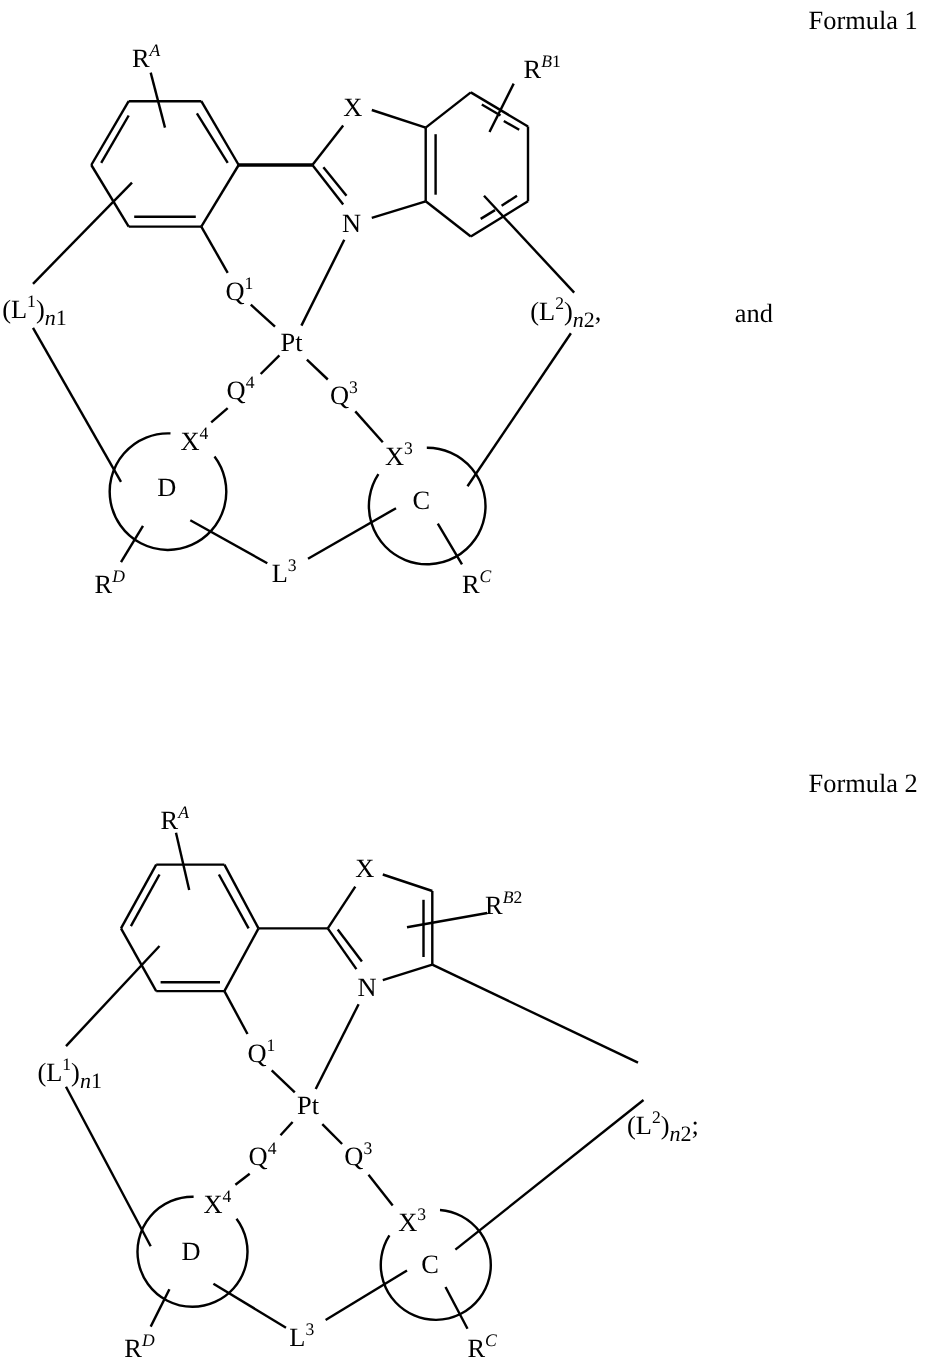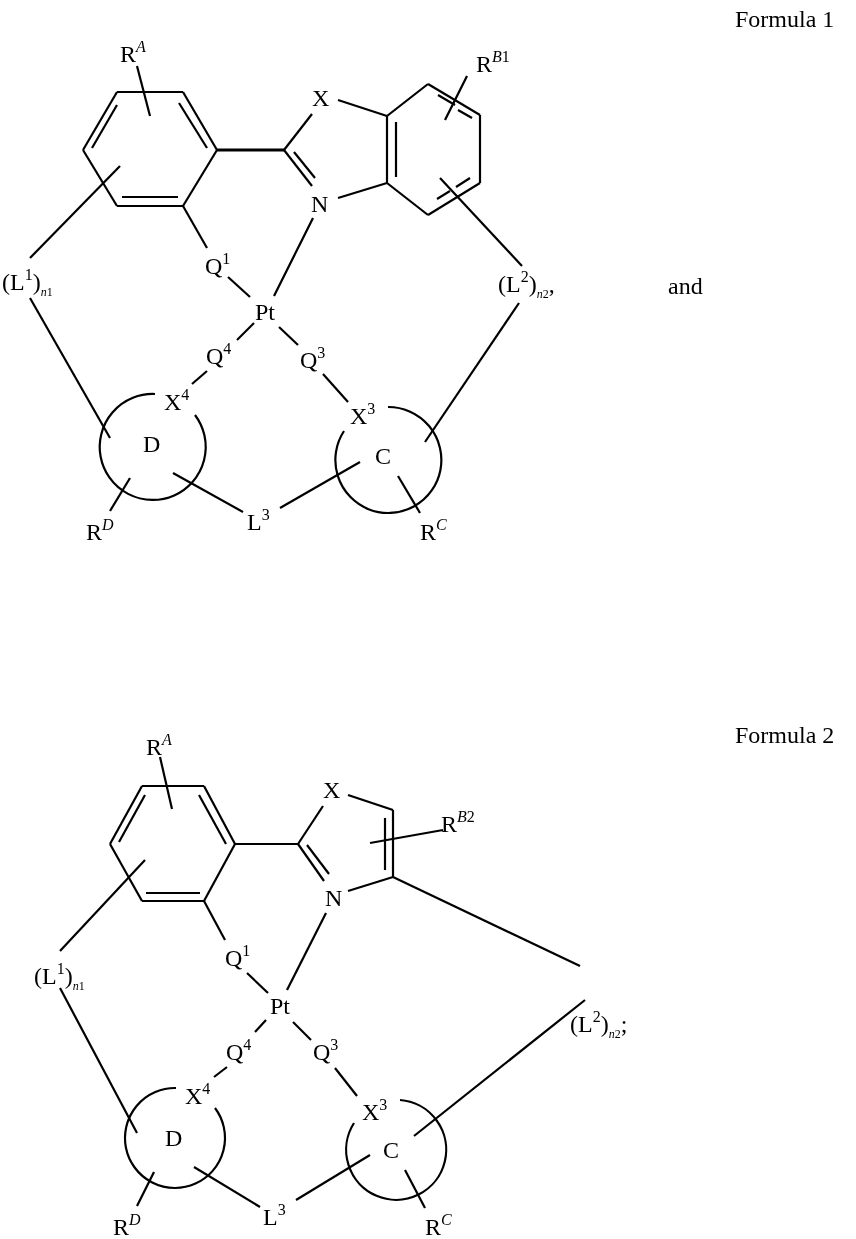--- a/index.html
+++ b/index.html
@@ -2,21 +2,21 @@
 <html><head>
 <meta charset="utf-8">
 <style>
   html, body { margin: 0; padding: 0; background: #ffffff; }
   body { width: 856px; height: 1239px; position: relative; overflow: hidden;
          font-family: "Liberation Serif", "DejaVu Serif", serif; color: #000; }
   svg { position: absolute; left: 0; top: 0; }
   .bond { stroke: #000; stroke-width: 2.2; fill: none; stroke-linecap: butt; }
   .lbl { position: absolute; font-size: 24px; line-height: 1; white-space: nowrap; }
   .lbl sup { font-size: 16px; vertical-align: 10px; line-height: 0; }
-  .lbl sub { font-size: 12px; vertical-align: -6px; line-height: 0; }
+  .lbl sub { font-size: 20px; vertical-align: -6px; line-height: 0; }
   .it { font-style: italic; }
   .title { position: absolute; font-size: 24px; }
 </style>
 </head>
 <body>
 
 <svg width="856" height="620" viewBox="0 0 856 620">
 
   <g>
     <line class="bond" x1="117" y1="92" x2="183" y2="92"></line>
@@ -86,21 +86,21 @@
 
 <div class="title" style="left:735px; top:6px;">Formula 1</div>
 
 <div class="lbl" style="left:120px; top:42px;"><span>R</span><sup class="it">A</sup></div>
 <div class="lbl" style="left:312px; top:86px;">X</div>
 <div class="lbl" style="left:463px; top:52px;margin-left:13px;"><span>R</span><sup><span class="it">B</span><span>1</span></sup></div>
 <div class="lbl" style="left:311px; top:192px;">N</div>
 <div class="lbl" style="left:205px; top:254px;"><span>Q</span><sup>1</sup></div>
 <div class="lbl" style="left:2px; top:270px;"><span>(L</span><sup>1</sup><span>)</span><sub><span class="it">n</span><span>1</span></sub></div>
 <div class="lbl" style="left:255px; top:300px;">Pt</div>
-<div class="lbl" style="left:498px; top:272px;"><span>(</span><span>L</span><sup>2</sup><span>)</span><sub><span class="it">n</span><span>2</span></sub><span>,</span></div>
+<div class="lbl" style="left:482px; top:272px;"><span>(</span><span>L</span><sup>2</sup><span>)</span><sub><span class="it">n</span><span>2</span></sub><span>,</span></div>
 <div class="lbl" style="left:668px; top:274px;">and</div>
 <div class="lbl" style="left:206px; top:344px;"><span>Q</span><sup>4</sup></div>
 <div class="lbl" style="left:300px; top:348px;"><span>Q</span><sup>3</sup></div>
 <div class="lbl" style="left:164px; top:390px;"><span>X</span><sup>4</sup></div>
 <div class="lbl" style="left:350px; top:404px;"><span>X</span><sup>3</sup></div>
 <div class="lbl" style="left:143px; top:432px;">D</div>
 <div class="lbl" style="left:375px; top:444px;">C</div>
 <div class="lbl" style="left:86px; top:520px;"><span>R</span><sup class="it">D</sup></div>
 <div class="lbl" style="left:247px; top:510px;"><span>L</span><sup>3</sup></div>
 <div class="lbl" style="left:420px; top:520px;"><span>R</span><sup class="it">C</sup></div>
@@ -152,21 +152,21 @@
 
   <path class="bond" d="M 400 1100 A 50 50 0 1 1 354 1123"></path>
 
   <line class="bond" x1="154" y1="1172" x2="137" y2="1206"></line>
   <line class="bond" x1="405" y1="1170" x2="425" y2="1208"></line>
 
   <line class="bond" x1="194" y1="1167" x2="260" y2="1207"></line>
   <line class="bond" x1="296" y1="1200" x2="370" y2="1155"></line>
 </svg>
 
-<div class="title" style="left:735px; top:700px;margin-top:22px;">Formula 2</div>
+<div class="title" style="left:735px; top:700px;">Formula 2</div>
 
 <div class="lbl" style="left:146px; top:735px;"><span>R</span><sup class="it">A</sup></div>
 <div class="lbl" style="left:323px; top:778px;">X</div>
 <div class="lbl" style="left:418px; top:812px;margin-left:23px;"><span>R</span><sup><span class="it">B</span><span>2</span></sup></div>
 <div class="lbl" style="left:325px; top:886px;">N</div>
 <div class="lbl" style="left:225px; top:946px;"><span>Q</span><sup>1</sup></div>
 <div class="lbl" style="left:34px; top:964px;"><span>(L</span><sup>1</sup><span>)</span><sub><span class="it">n</span><span>1</span></sub></div>
 <div class="lbl" style="left:270px; top:994px;">Pt</div>
 <div class="lbl" style="left:570px; top:1012px;"><span>(</span><span>L</span><sup>2</sup><span>)</span><sub><span class="it">n</span><span>2</span></sub><span>;</span></div>
 <div class="lbl" style="left:226px; top:1040px;"><span>Q</span><sup>4</sup></div>

